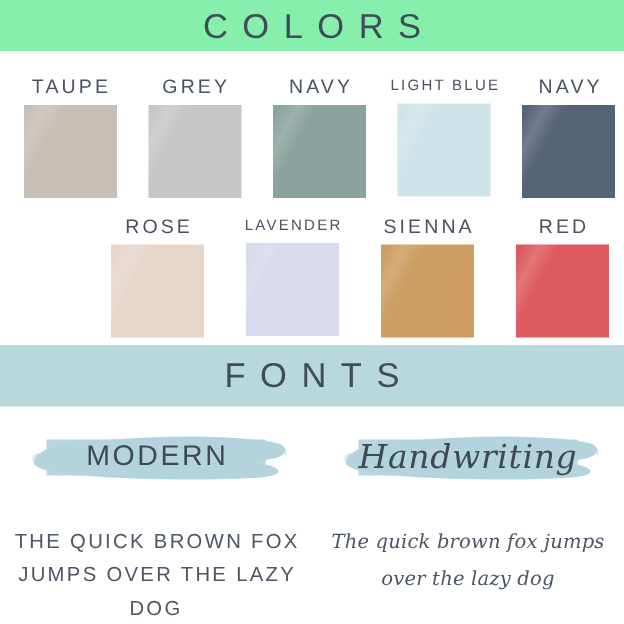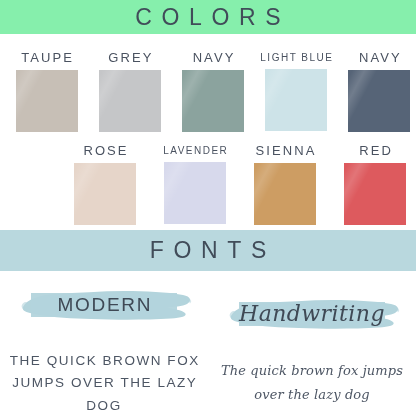--- a/index.html
+++ b/index.html
@@ -102,21 +102,20 @@
   #swatch-row-2 { padding: 12px 0 0 0; }
 
   .row1-cell { width: 83.2px; }
   .row2-spacer { width: 55px; }
   .row2-cell { width: 90px; }
 
   
   .fonts-section {
     display: flex;
     width: 416px;
-    align-items: center;
   }
   .font-col {
     width: 208px;
     box-sizing: border-box;
     display: flex;
     flex-direction: column;
     align-items: center;
     padding-top: 14px;
   }
   .brush-wrap {

